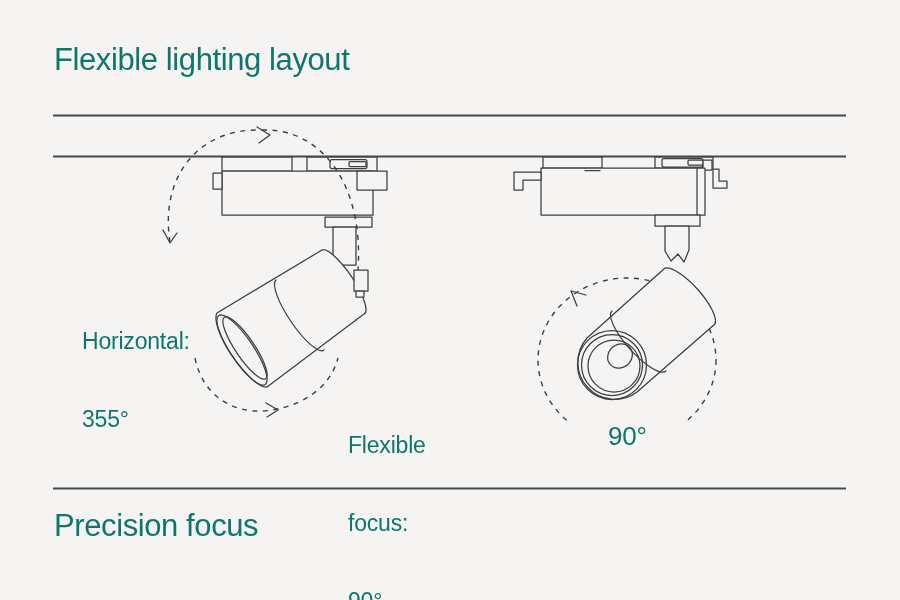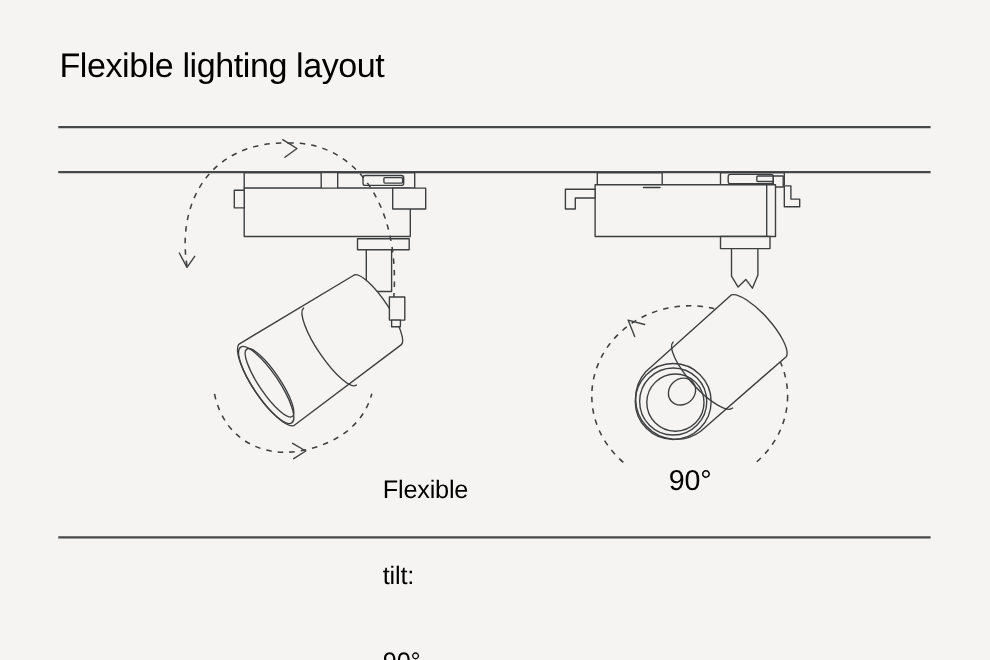--- a/index.html
+++ b/index.html
@@ -16,21 +16,21 @@
     width: 900px;
     height: 600px;
   }
   .stage > svg {
     position: absolute;
     left: 0;
     top: 0;
   }
   .txt {
     position: absolute;
-    color: #000000;
+    color: #0f766e;
     letter-spacing: -0.2px;
     white-space: pre;
   }
   .section-title {
     font-size: 31px;
     font-weight: 500;
     letter-spacing: -0.4px;
   }
   .label {
     font-size: 23px;
@@ -137,23 +137,28 @@
       <path class="ln" d="M163,230 L170,243 L177,233"></path>
     </g>
     <g>
       <path class="dash" d="M195,358 C203,398 237,416 272,410 C303,405 330,388 338,358"></path>
       <path class="ln" d="M266,403 L278,410 L267,417"></path>
     </g>
   </svg>
 
   <div class="txt section-title" style="left:54px; top:42px;">Flexible lighting layout</div>
 
+  <div class="txt label" style="left:82px; top:276px;">
+    <div>Horizontal:</div>
+    <div>355°</div>
+  </div>
 
   <div class="txt label" style="left:348px; top:380px;">
     <div>Flexible</div>
-    <div>tilt:</div>
+    <div>focus:</div>
     <div>90°</div>
   </div>
 
   <div class="txt deg-label" style="left:608px; top:421px;">90°</div>
 
+  <div class="txt section-title" style="left:54px; top:508px;">Precision focus</div>
 
 </div>
 
 </body></html>

